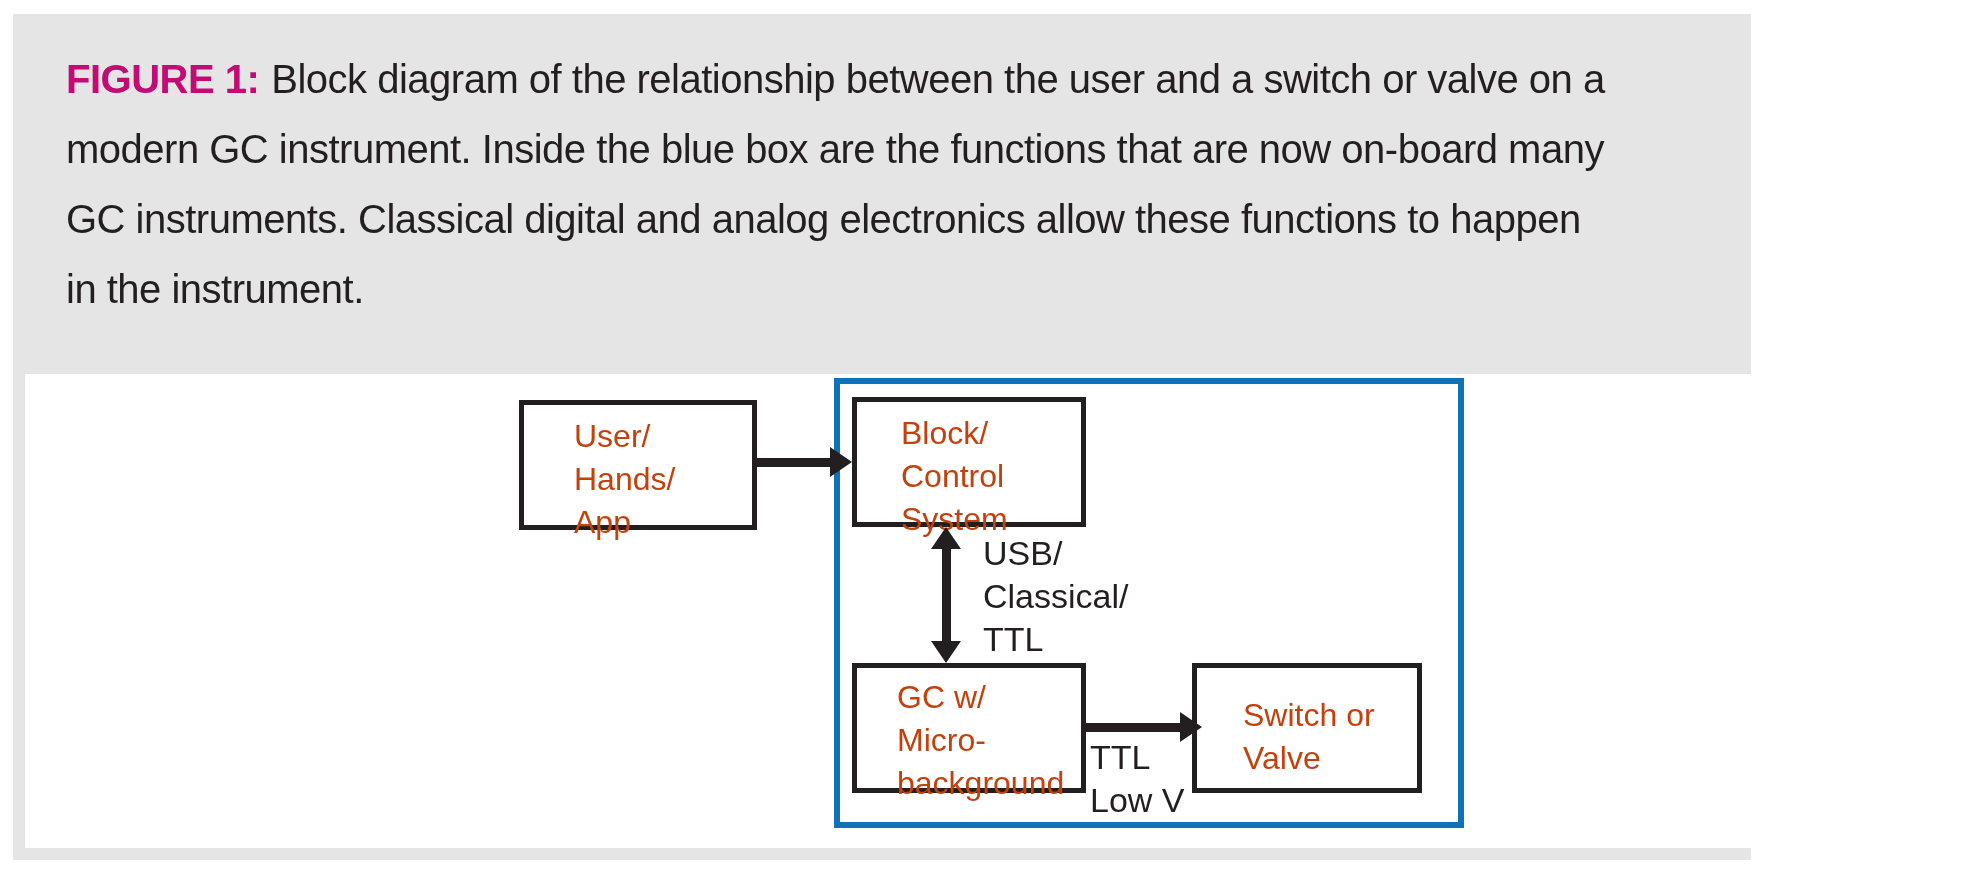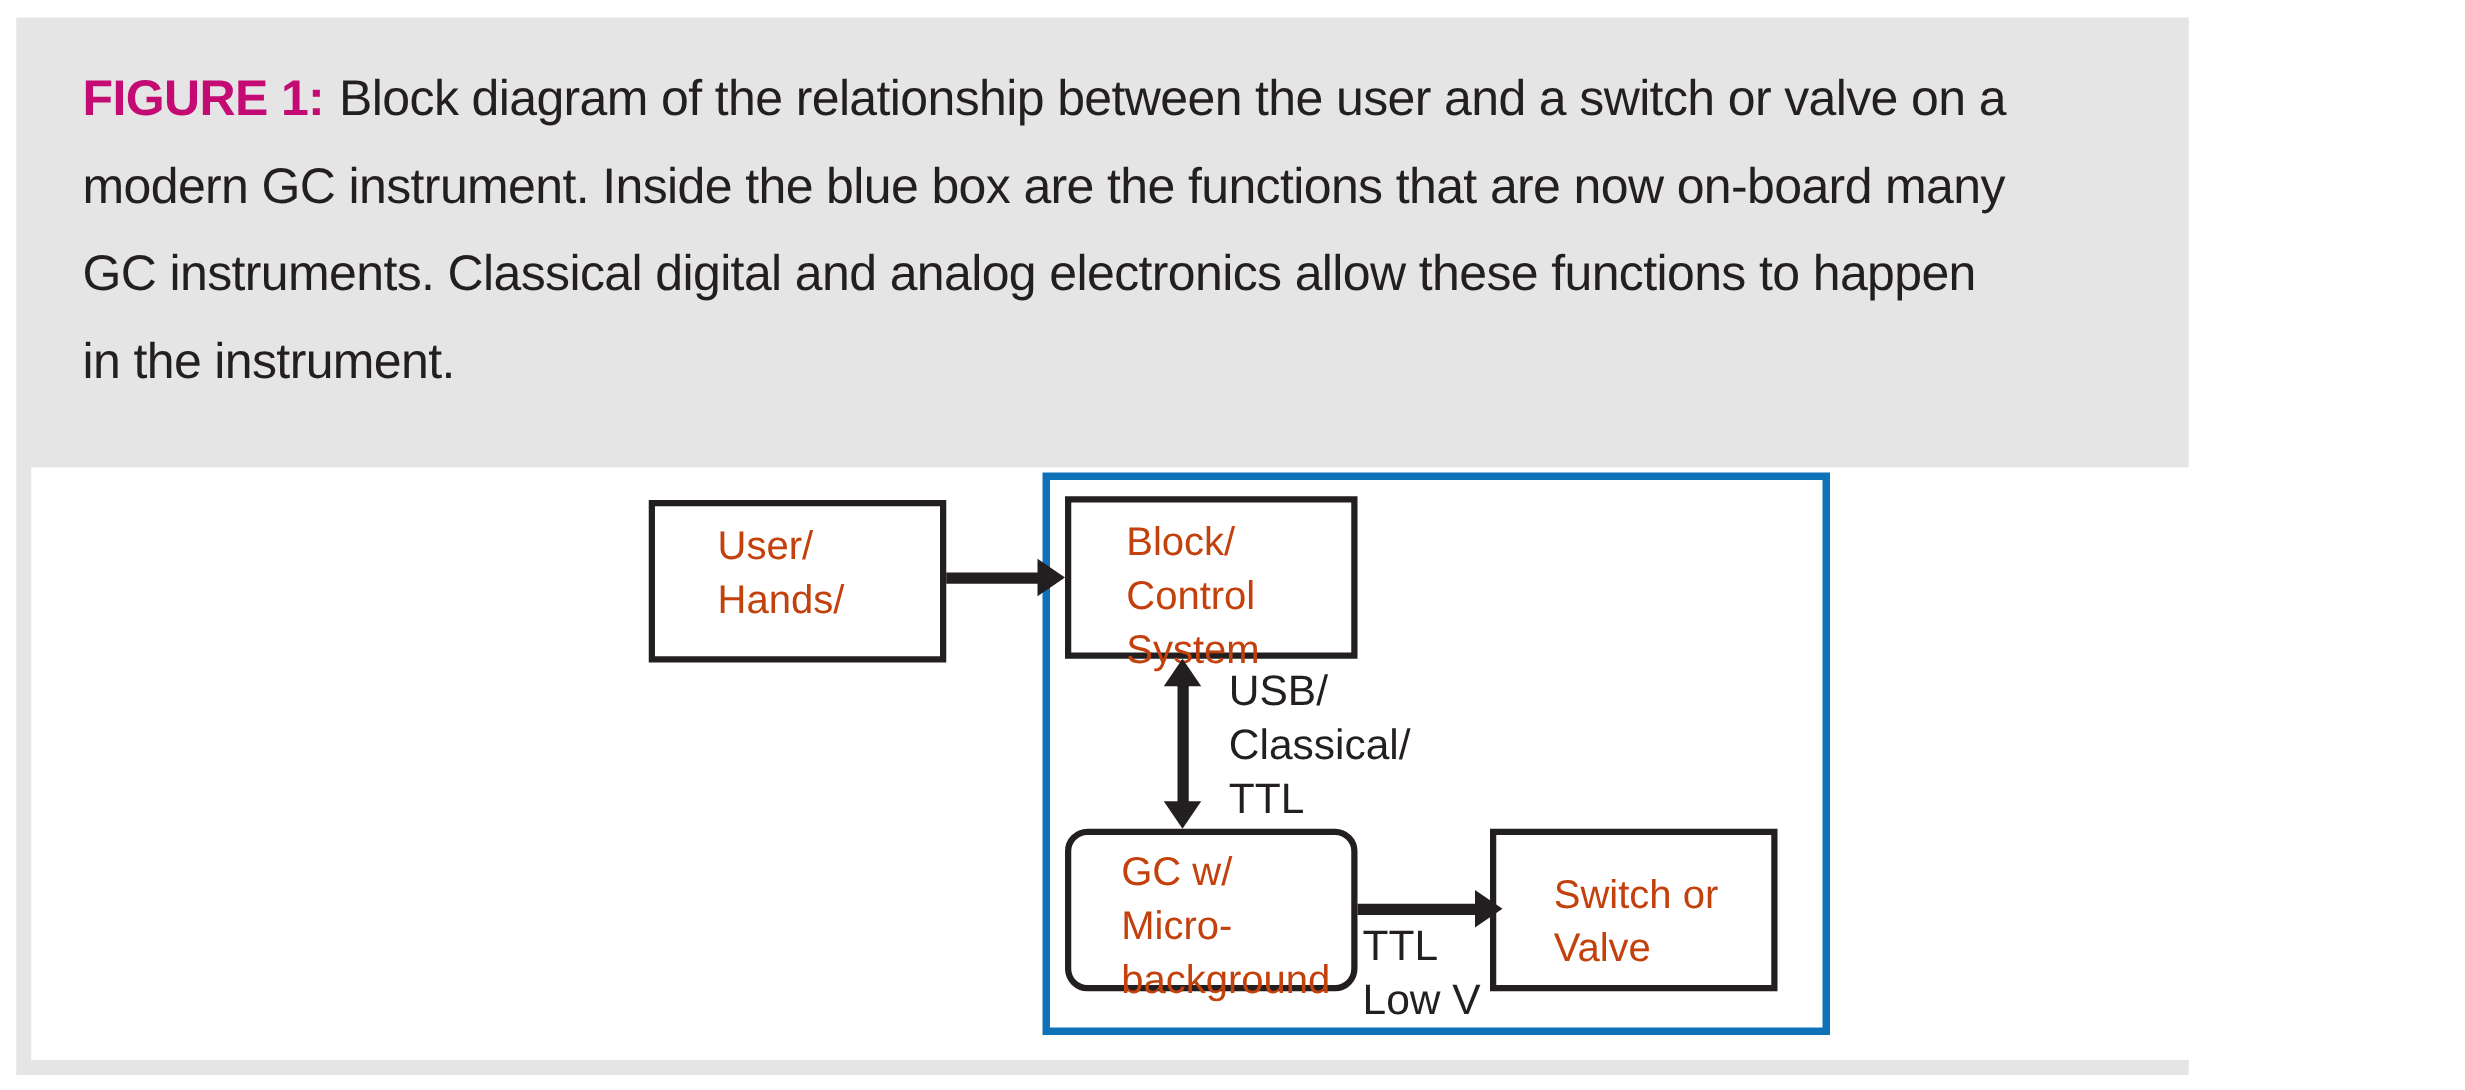--- a/index.html
+++ b/index.html
@@ -33,21 +33,21 @@
     border:6px solid #0f72b8;background:transparent;
   }
   
   .node{
     position:absolute;border:5px solid #231f20;background:#ffffff;
     font-size:32px;line-height:43px;color:#c2410c;
   }
   .node .bl{white-space:nowrap;}
   .box-user  {left:494px; top:26px;  width:238px;height:130px;padding:10px 0 0 50px;}
   .box-data  {left:827px; top:23px;  width:234px;height:130px;padding:10px 0 0 44px;}
-  .box-gc    {left:827px; top:289px; width:234px;height:130px;padding:8px 0 0 40px;border-radius:18px;}
+  .box-gc    {left:827px; top:289px; width:234px;height:130px;padding:8px 0 0 40px;}
   .box-switch{left:1167px;top:289px; width:230px;height:130px;padding:26px 0 0 46px;}
   
   .free-label{
     position:absolute;font-size:34px;line-height:43px;color:#231f20;
   }
   .label-bus{left:958px;top:158px;}
   .label-ttl{left:1065px;top:362px;}
   .free-label .bl{white-space:nowrap;}
   
   .shaft-h{position:absolute;height:9px;background:#231f20;}
@@ -92,20 +92,21 @@
     <div class="cap-line">in the instrument.</div>
   </div>
 
   <div class="diagram-panel">
 
     <div class="blue-box"></div>
 
     <div class="node box-user">
       <div class="bl">User/</div>
       <div class="bl">Hands/</div>
+      <div class="bl">App</div>
     </div>
 
     <div class="node box-data">
       <div class="bl">Block/</div>
       <div class="bl">Control</div>
       <div class="bl">System</div>
     </div>
 
     <div class="node box-gc">
       <div class="bl">GC w/</div>

